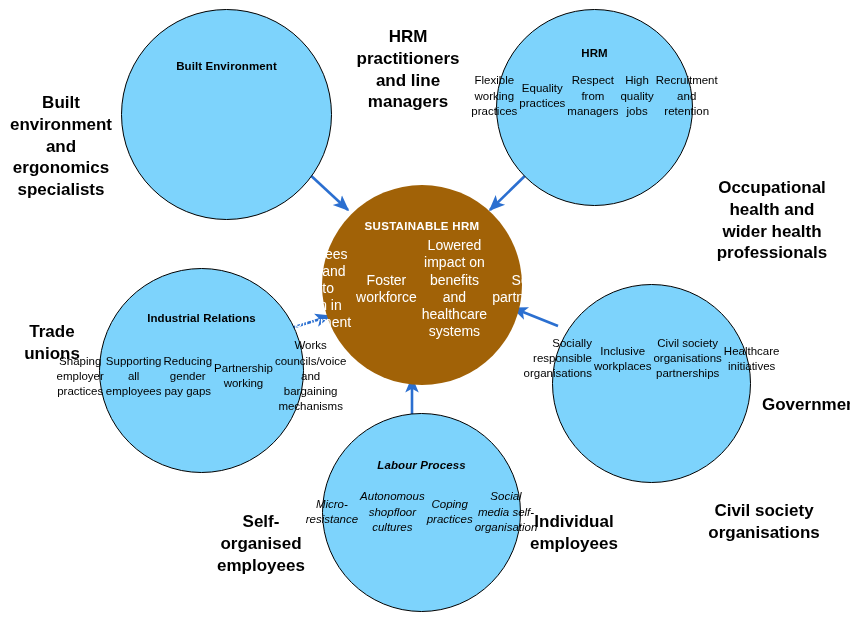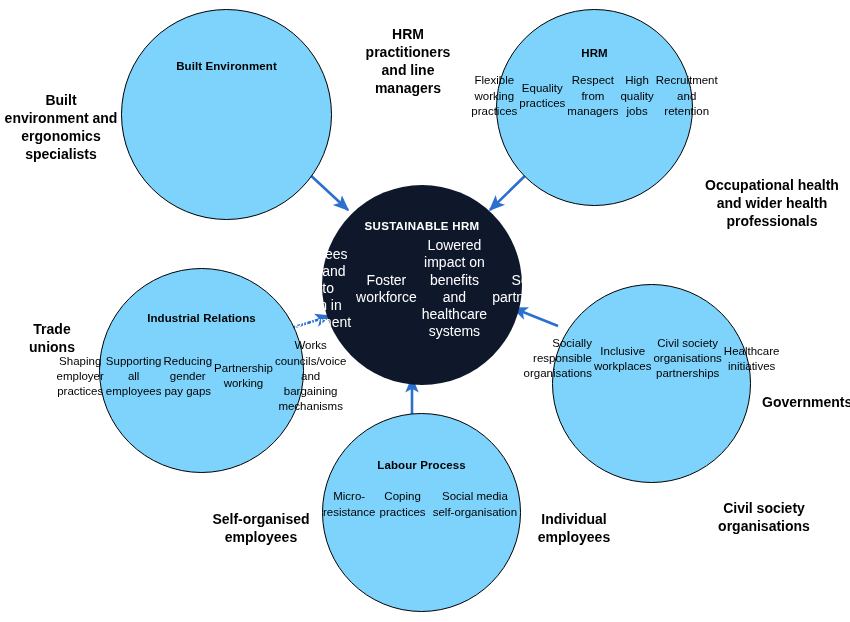--- a/index.html
+++ b/index.html
@@ -54,21 +54,21 @@
   }
   .node .node-item {
     font-size: 11.5px;
     line-height: 1.32;
     max-width: 86%;
   }
 
   
   .node.center {
     border: none;
-    background: #0f172a;
+    background: #a16207;
     color: #ffffff;
   }
   .node.center .node-title {
     font-size: 11.5px;
     font-weight: bold;
     letter-spacing: 0.3px;
   }
   .node.center .node-items {
     margin-top: 4px;
     gap: 5px;
@@ -76,21 +76,21 @@
   .node.center .node-item {
     font-size: 14px;
     line-height: 1.22;
     max-width: 90%;
   }
 
   
   .outer-label {
     position: absolute;
     font-weight: bold;
-    font-size: 14px;
+    font-size: 17px;
     line-height: 1.28;
     text-align: center;
     color: #000000;
   }
 </style>
 </head>
 <body>
 
 <div id="canvas">
 
@@ -145,24 +145,25 @@
 
   <div class="node" style="left:552px; top:284px; width:199px; height:199px; padding-top:33px;">
     <div class="node-items" style="margin-top:18px;">
       <div class="node-item" style="max-width:52%;text-align:right;">Socially responsible organisations</div>
       <div class="node-item">Inclusive workplaces</div>
       <div class="node-item" style="max-width:72%;">Civil society organisations partnerships</div>
       <div class="node-item">Healthcare initiatives</div>
     </div>
   </div>
 
-  <div class="node" style="left:322px; top:413px; width:199px; height:199px; padding-top:44px;">
+  <div class="node" style="left:322px; top:413px; width:199px; height:199px; padding-top:44px;font-style:italic;">
     <div class="node-title">Labour Process</div>
     <div class="node-items" style="margin-top:17px;">
       <div class="node-item">Micro-resistance</div>
+      <div class="node-item" style="max-width:63%;">Autonomous shopfloor cultures</div>
       <div class="node-item">Coping practices</div>
       <div class="node-item" style="max-width:53%;">Social media self-organisation</div>
     </div>
   </div>
 
   <div class="outer-label" style="left:2px; top:92px; width:118px;">Built environment and ergonomics specialists</div>
 
   <div class="outer-label" style="left:352px; top:26px; width:112px;">HRM practitioners and line managers</div>
 
   <div class="outer-label" style="left:705px; top:177px; width:134px;">Occupational health and wider health professionals</div>

